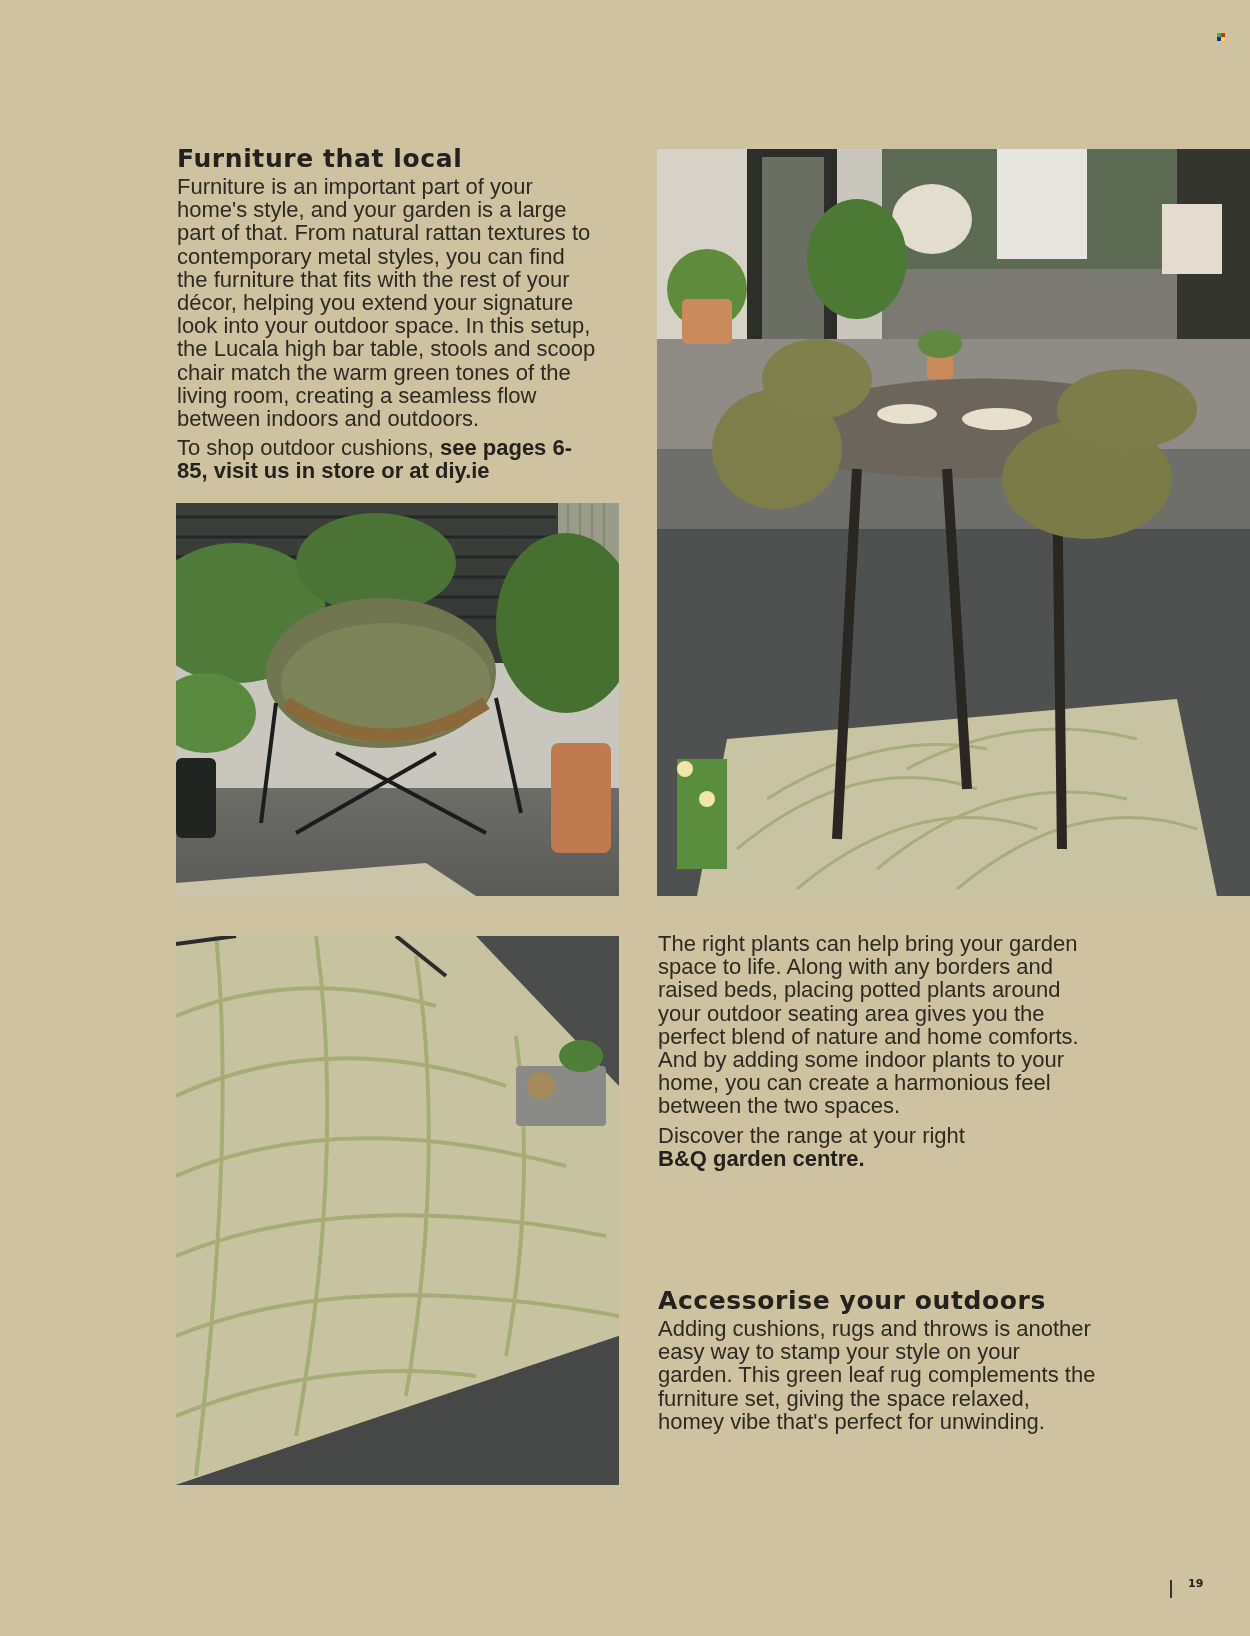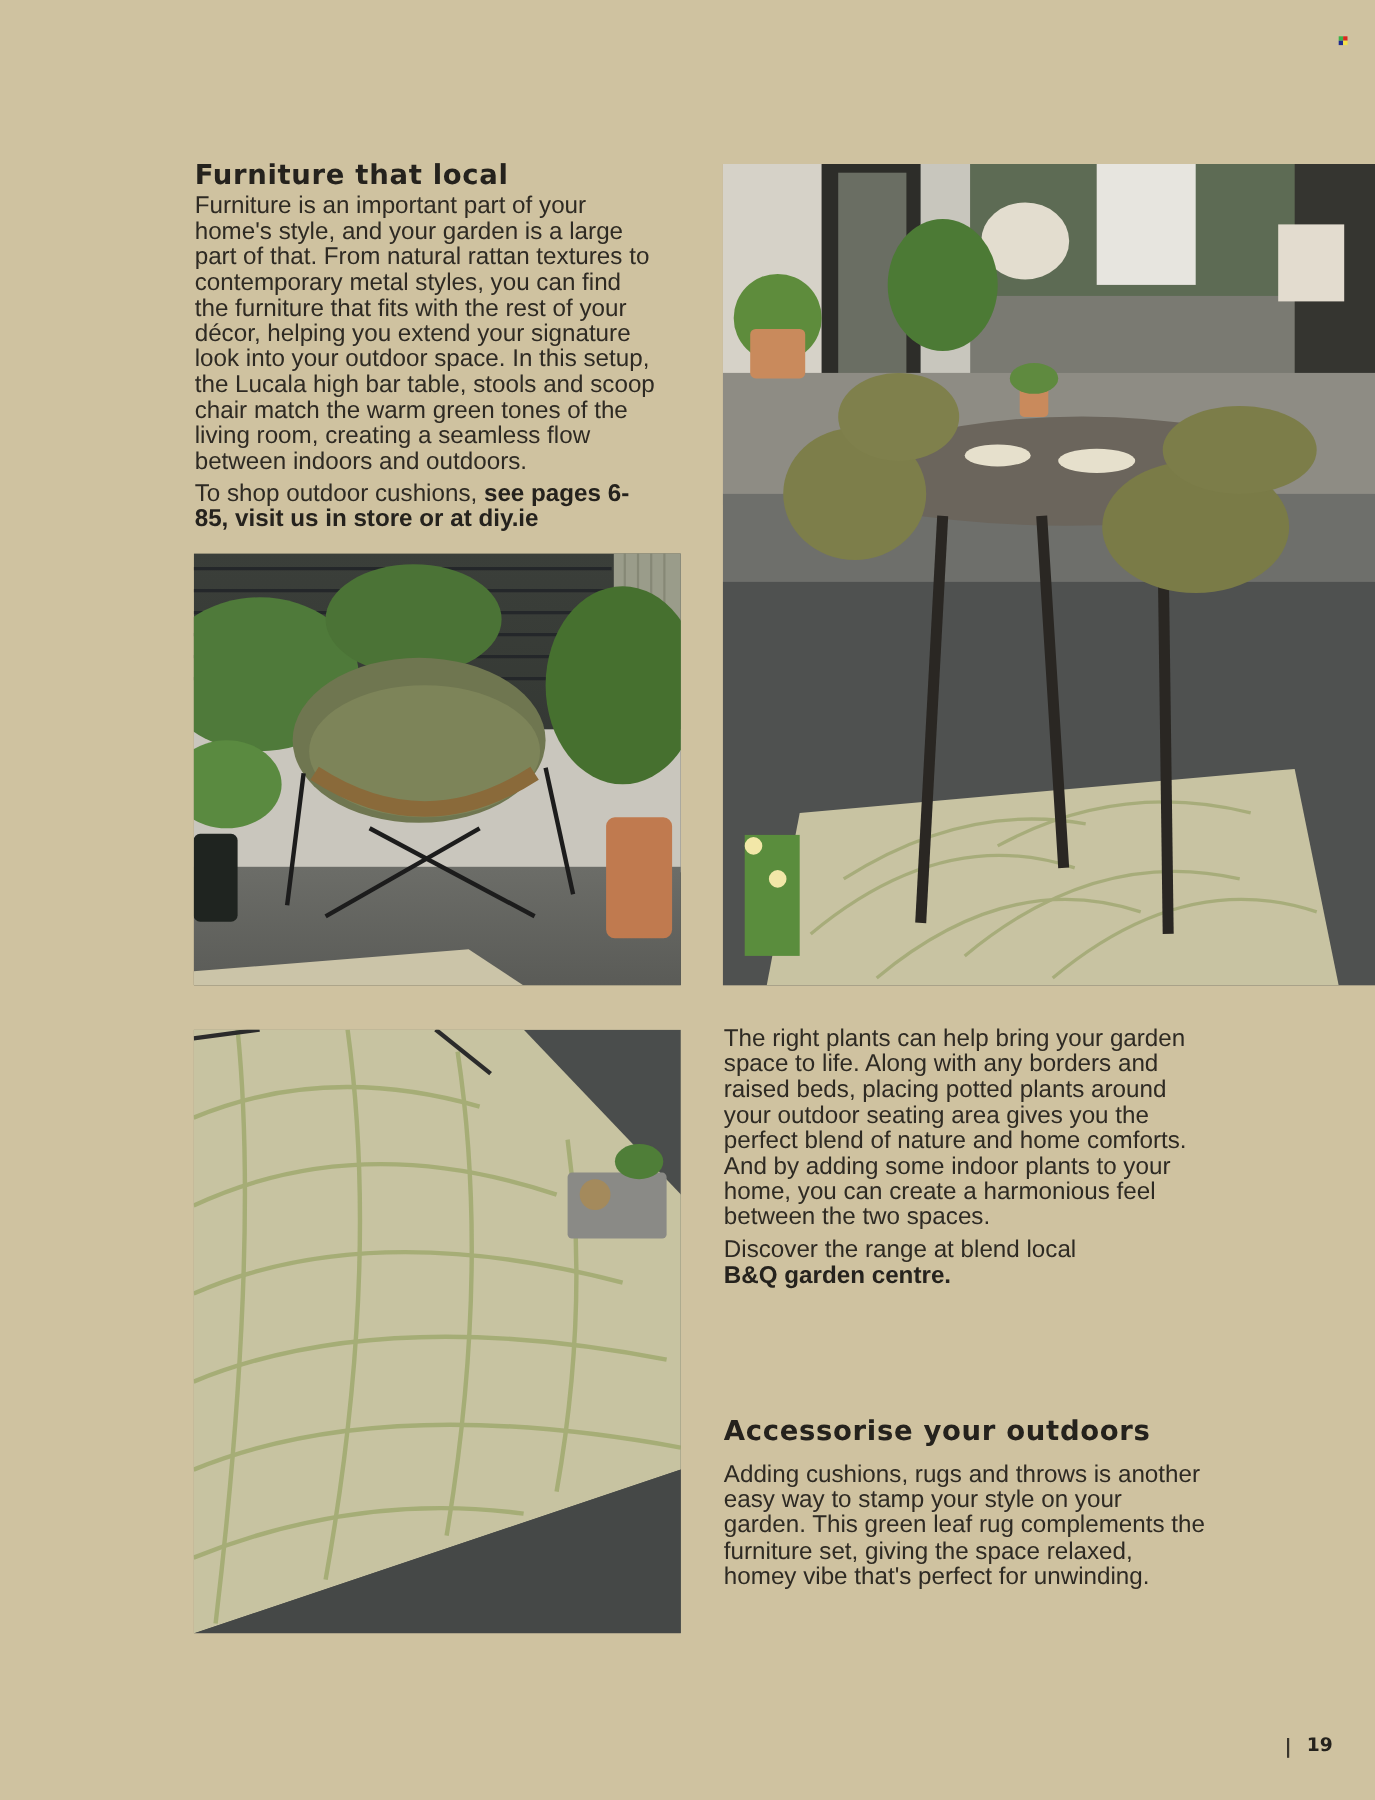--- a/index.html
+++ b/index.html
@@ -20,21 +20,21 @@
     font-size: 22px; line-height: 23.2px; color: #2e2a23;
     margin: 0;
   }
   .body-text b { font-weight: bold; color: #25221d; }
   .cta { margin-top: 6px; }
   .photo { position: absolute; overflow: hidden; }
   .corner-mark { position:absolute; left:1217px; top:33px; width:8px; height:8px; }
   .corner-mark span { position:absolute; width:4px; height:4px; }
   .page-num {
     position:absolute; left:1168px; top:1577px;
-    font-family: "DejaVu Sans", sans-serif; font-weight:bold; font-size:17px; color:#25221d;
+    font-family: "DejaVu Sans", sans-serif; font-weight:bold; font-size:11px; color:#25221d;
   }
   .page-sep { position:absolute; left:1170px; top:1580px; width:2px; height:18px; background:#3a352c; }
 </style>
 </head>
 <body>
 
 <div class="corner-mark">
   <span style="left:0;top:0;background:#3bb34a"></span>
   <span style="left:4px;top:0;background:#d9281f"></span>
   <span style="left:0;top:4px;background:#1d2a8f"></span>
@@ -168,26 +168,26 @@
     <g stroke="#2b2b2b" stroke-width="4">
         <line x1="0" y1="8" x2="60" y2="0"></line>
         <line x1="220" y1="0" x2="270" y2="40"></line>
       </g>
   </svg>
 </div>
 
 <div class="abs" style="left:658px; top:931px; width:440px;">
   <p class="body-text" style="margin-top:1px;">The right plants can help bring your garden space to life. Along with any borders and raised beds, placing potted plants around your outdoor seating area gives you the perfect blend of nature and home comforts. And by adding some indoor plants to your home, you can create a harmonious feel between the two spaces.</p>
   <p class="body-text cta">
-    <span>Discover the range at blend local</span><br>
+    <span>Discover the range at your right</span><br>
     <b>B&amp;Q garden centre.</b>
   </p>
 </div>
 
 <div class="abs" style="left:658px; top:1286px; width:440px;">
   <h2 class="heading">Accessorise your outdoors</h2>
-  <p class="body-text" style="margin-top:12px;">Adding cushions, rugs and throws is another easy way to stamp your style on your garden. This green leaf rug complements the furniture set, giving the space relaxed, homey vibe that's perfect for unwinding.</p>
+  <p class="body-text" style="margin-top:1px;">Adding cushions, rugs and throws is another easy way to stamp your style on your garden. This green leaf rug complements the furniture set, giving the space relaxed, homey vibe that's perfect for unwinding.</p>
 </div>
 
 <div class="page-sep"></div>
 <div class="page-num" style="left:1188px;">
   <span>19</span>
 </div>
 
 </body></html>

